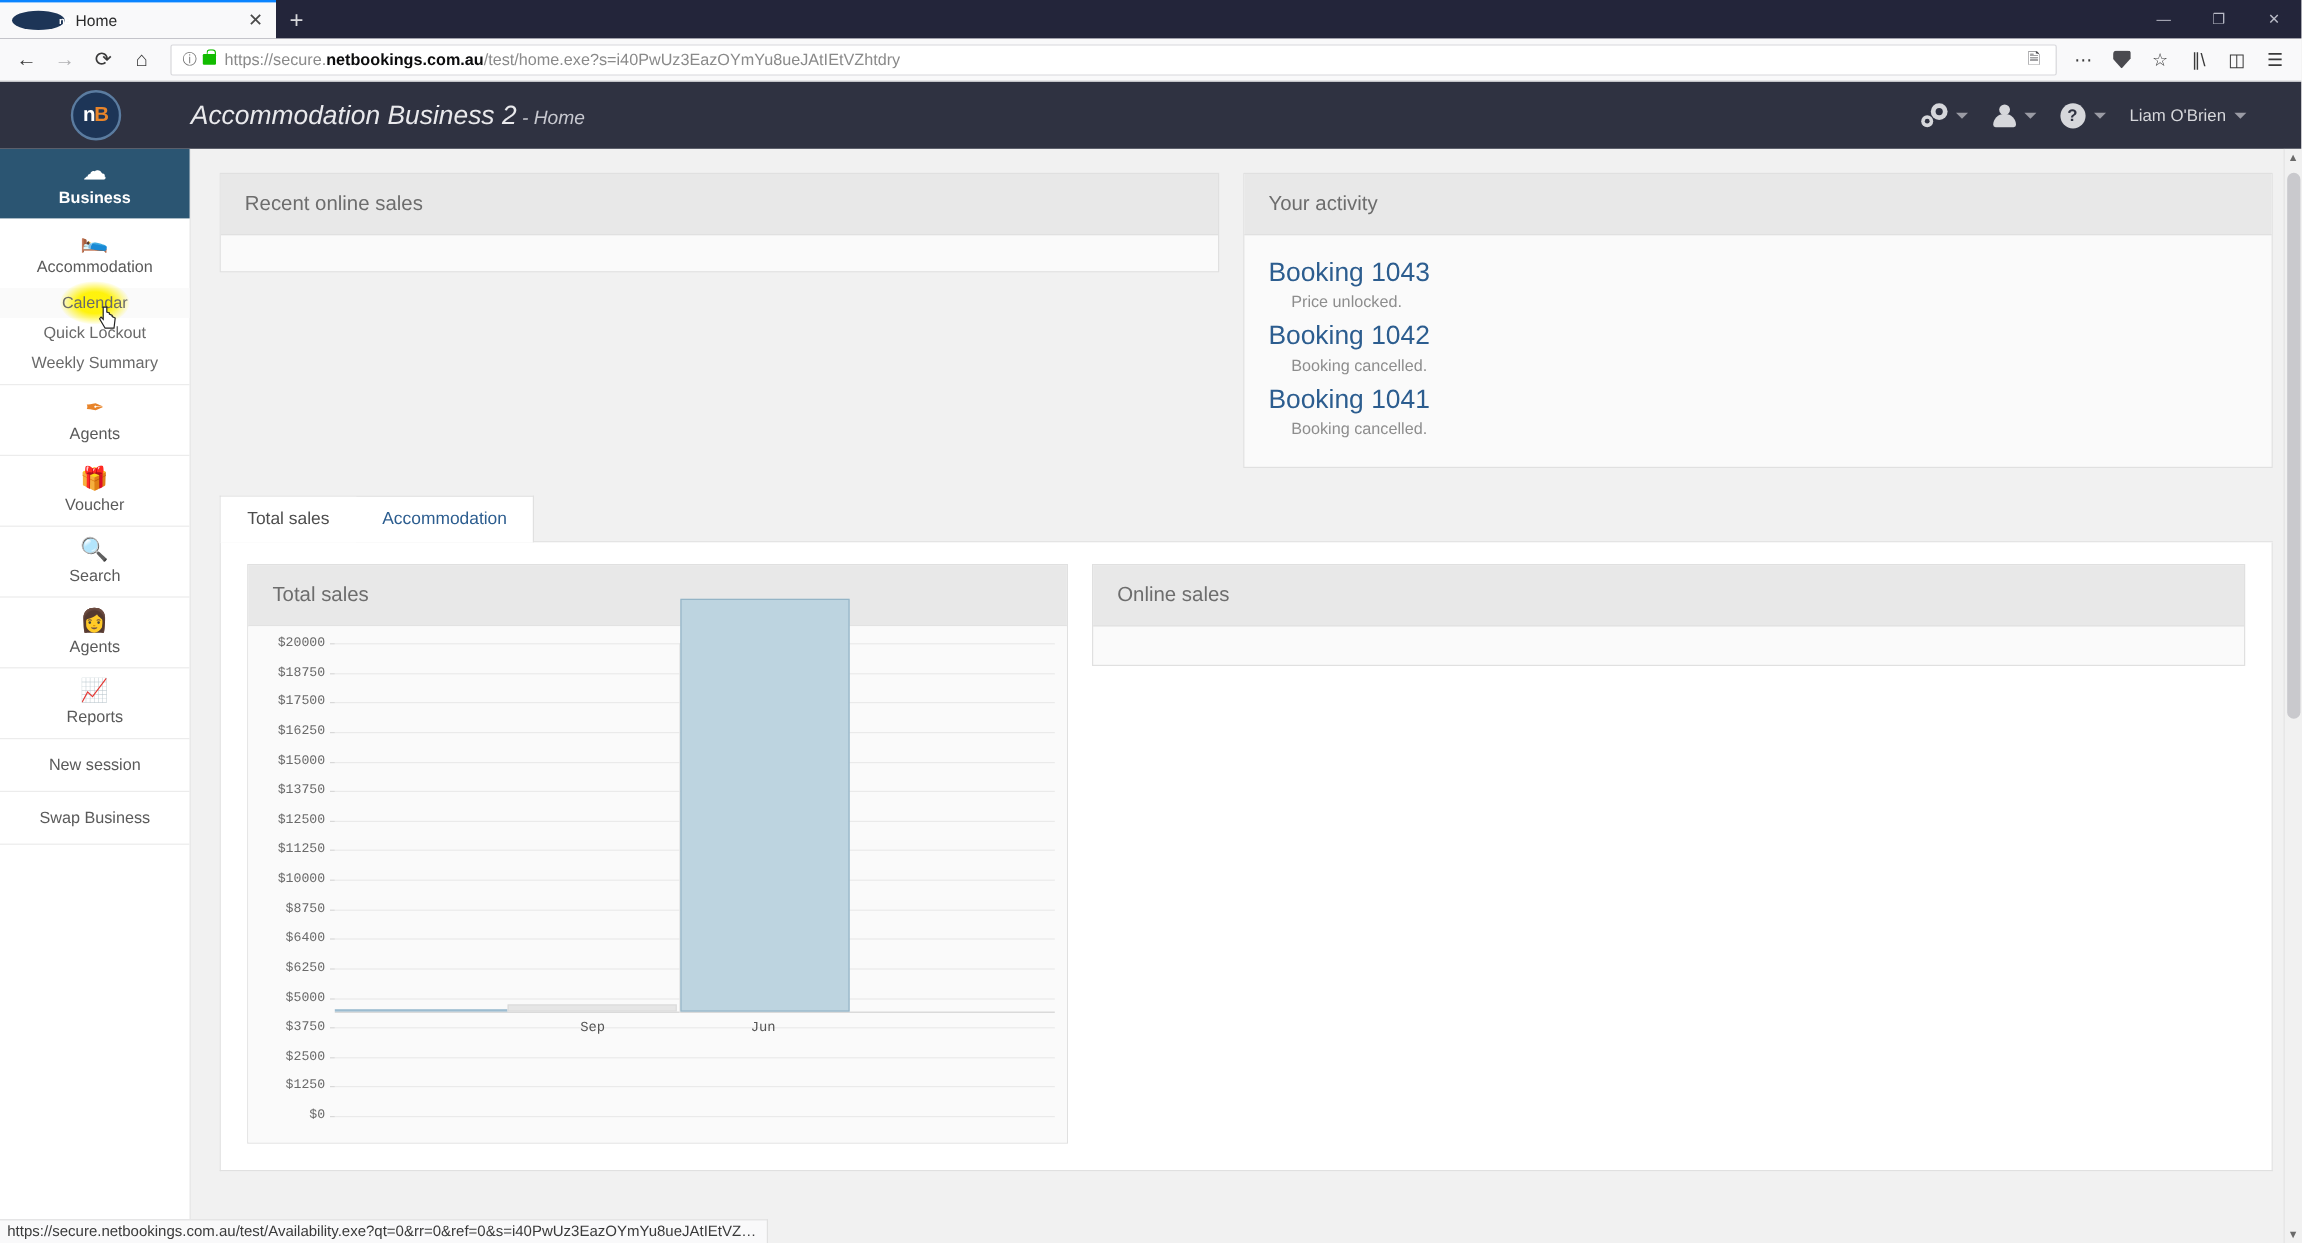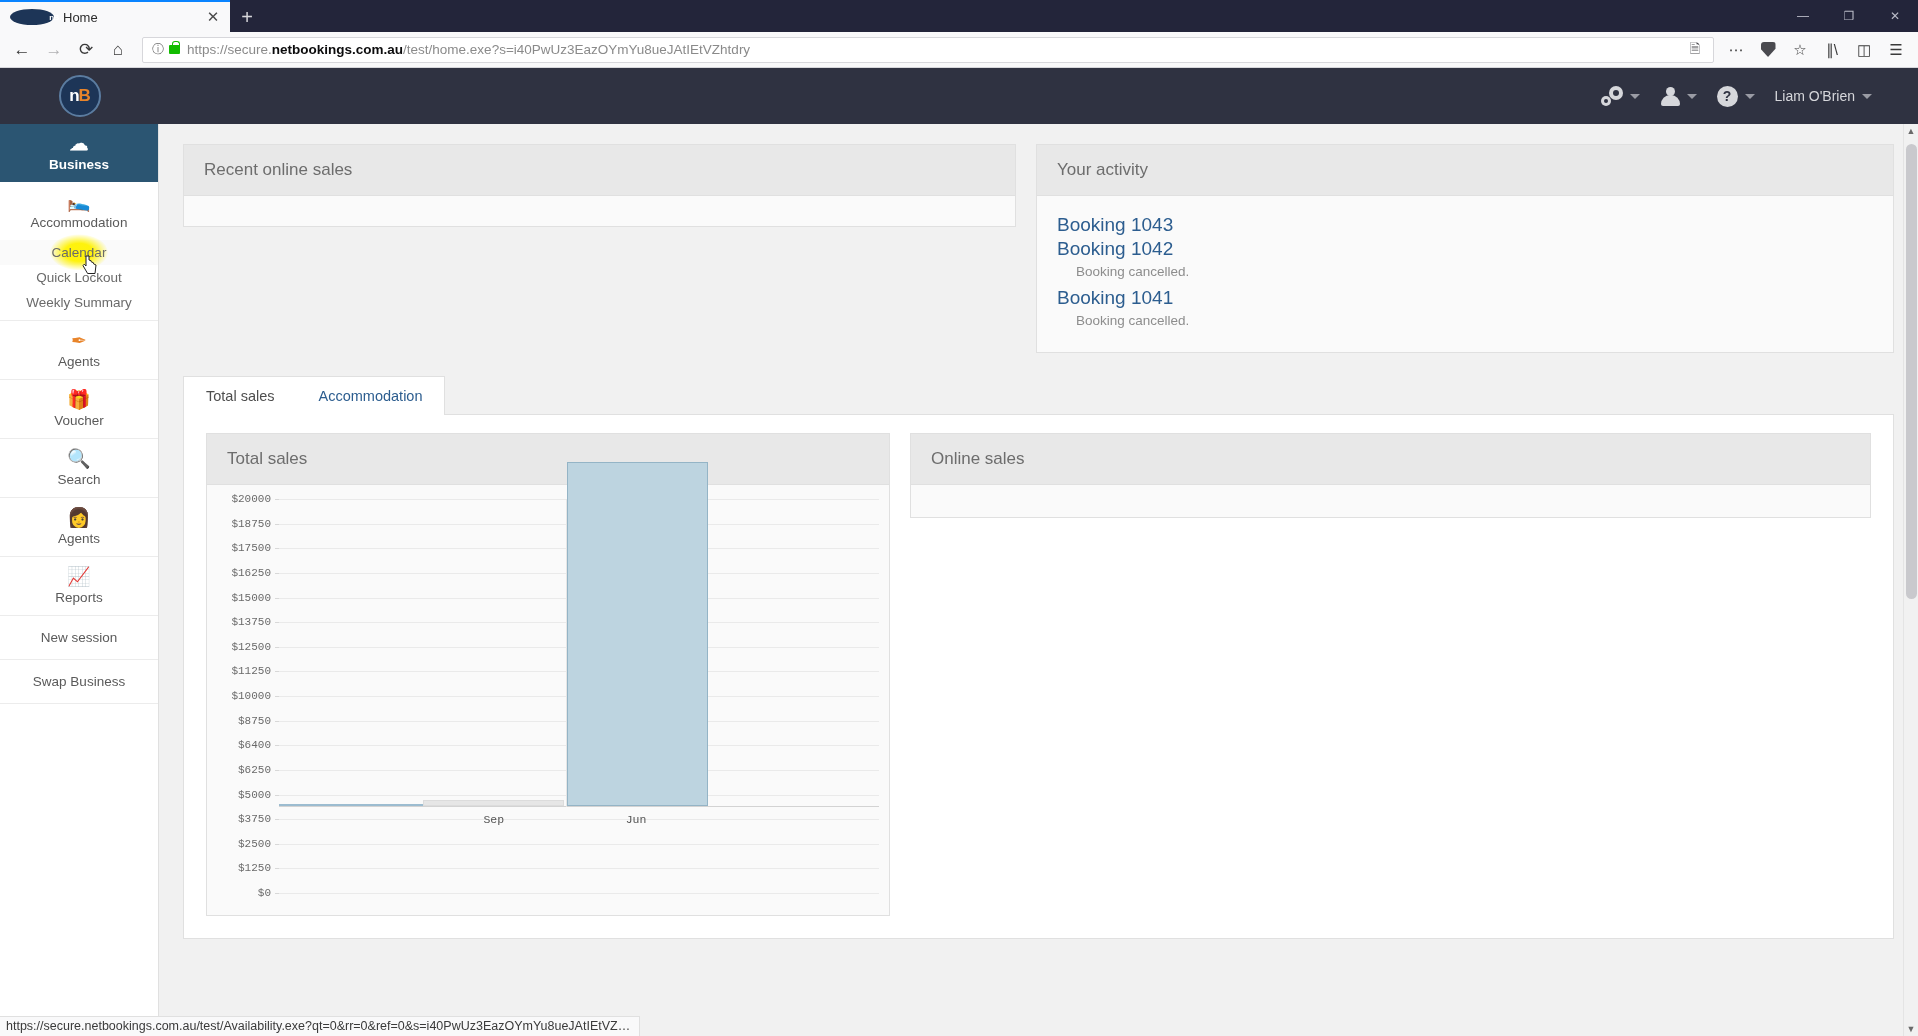--- a/index.html
+++ b/index.html
@@ -118,21 +118,21 @@
   
   .content { flex: 1; overflow-y: auto; overflow-x: hidden; padding: 20px 24px 0 24px; background: #f1f1f1; }
   .row-top { display: flex; gap: 20px; align-items: flex-start; }
   .panel { background: #fafafa; border: 1px solid #e0e0e0; }
   .panel-head { background: #e8e8e8; border-bottom: 1px solid #e0e0e0; padding: 15px 20px; font-size: 17px; color: #6d6d6d; font-weight: 300; }
   .panel-body { padding: 16px 20px; min-height: 28px; }
   .panel-left { flex: 0 0 833px; }
   .panel-left .panel-body { min-height: 30px; padding: 14px 20px; }
   .panel-right { flex: 1; }
 
-  .activity-link { color: #2c5d8f; font-size: 19px; display: block; margin-top: 2px; cursor: pointer; }
+  .activity-link { color: #2c5d8f; font-size: 22px; display: block; margin-top: 2px; cursor: pointer; }
   .activity-sub { color: #8d8d8d; font-size: 13.5px; padding-left: 19px; margin: 4px 0 8px; }
 
   .tabsbar { margin-top: 22px; display: flex; align-items: flex-end; border-bottom: 1px solid #e0e0e0; background: transparent; }
   .tabcard { background: #fff; border: 1px solid #e0e0e0; border-bottom: none; position: relative; top: 1px; display: flex; }
   .tabitem { padding: 11px 22px; font-size: 14.5px; color: #2c5d8f; cursor: pointer; }
   .tabitem.active { color: #4d4d4d; background: #fff; }
 
   .card-wrap { background: #fff; border: 1px solid #e0e0e0; border-top: none; padding: 18px 22px 22px; display: flex; gap: 20px; align-items: flex-start; }
   .chart-panel { flex: 0 0 684px; }
   .online-panel { flex: 1; }
@@ -215,20 +215,21 @@
 
   <div class="app">
 
     <div class="appheader">
       <div class="logo-wrap">
         <div class="logo">
             <span>n</span>
             <span class="b">B</span>
           </div>
       </div>
+      <div class="apptitle"><span>Accommodation Business 2</span><span class="sub"> - Home</span></div>
       <div class="header-right">
         <div class="hr-item">
           <span class="gear-ico">
               <i class="g1"></i>
               <i class="g2"></i>
             </span>
           <span class="caret"></span>
         </div>
         <div class="hr-item">
           <span class="person-ico">
@@ -301,20 +302,21 @@
 
         <div class="row-top">
           <div class="panel panel-left">
             <div class="panel-head">Recent online sales</div>
             <div class="panel-body"></div>
           </div>
           <div class="panel panel-right">
             <div class="panel-head">Your activity</div>
             <div class="panel-body">
               <a class="activity-link">Booking 1043</a>
+              <div class="activity-sub">Price unlocked.</div>
               <a class="activity-link">Booking 1042</a>
               <div class="activity-sub">Booking cancelled.</div>
               <a class="activity-link">Booking 1041</a>
               <div class="activity-sub">Booking cancelled.</div>
             </div>
           </div>
         </div>
 
         <div class="tabsbar">
           <div class="tabcard">

